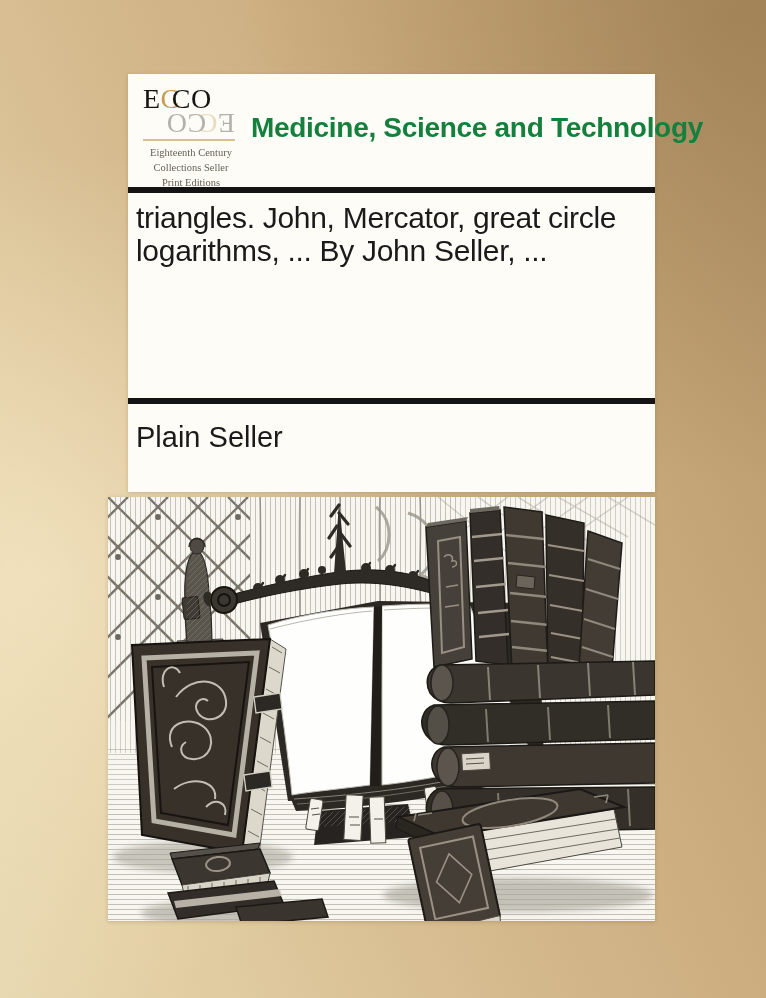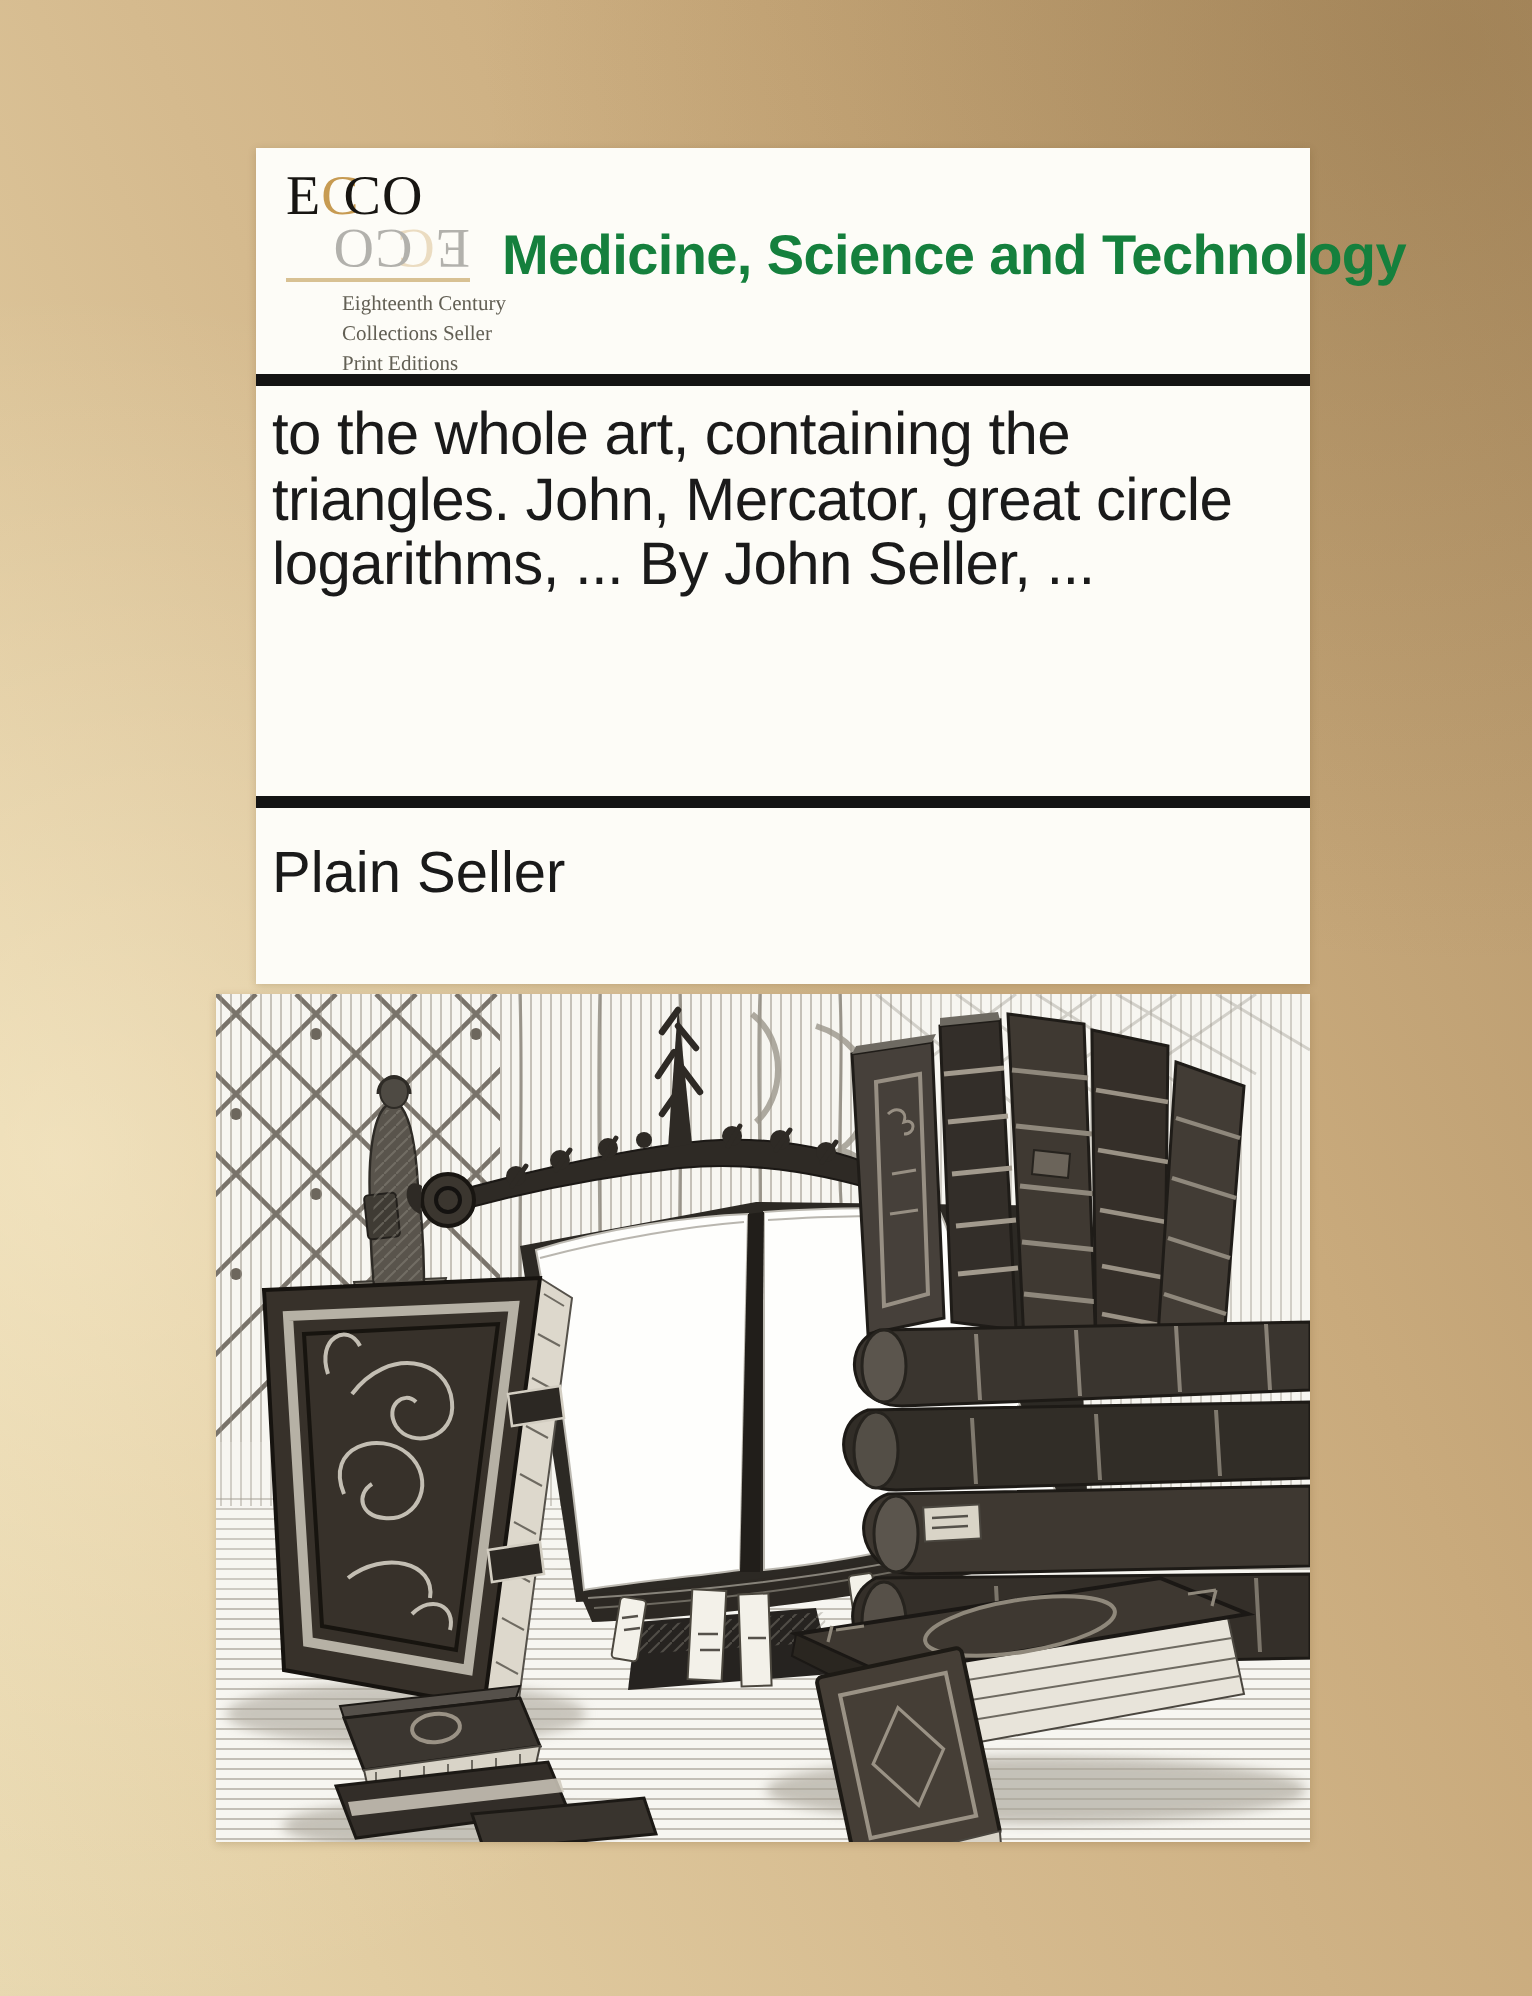--- a/index.html
+++ b/index.html
@@ -29,21 +29,21 @@
   .l-gold{color:#c79b52;}
   .lc2{margin-left:-8px;}
   .logo-word.reflect{
     transform:scale(-1,-1);
     opacity:0.32;margin-top:-4px;width:92px;
   }
   .logo-rule{width:92px;height:2px;background:#d8c193;margin:2px 0 4px;}
   .logo-sub{
     font-family:"Liberation Serif", serif;
     font-size:10.5px;line-height:1.45;color:#625f54;
-    width:96px;margin-left:28px;
+    width:96px;text-align:center;
   }
   .collection{
     font-size:28px;color:#15803d;
     padding:27px 0 0 8px;white-space:nowrap;letter-spacing:-0.3px;font-weight:bold;
   }
   .rule{position:absolute;left:0;width:100%;height:6px;background:#141414;}
   .rule1{top:113px;}
   .rule2{top:324px;}
   .title{
     position:absolute;left:8px;top:128px;
@@ -79,21 +79,20 @@
           <div>Collections Seller</div>
           <div>Print Editions</div>
         </div>
       </div>
       <div class="collection">Medicine, Science and Technology</div>
     </div>
 
     <div class="rule rule1"></div>
 
     <div class="title">
-      <div>to the whole art, containing the</div>
       <div>triangles. John, Mercator, great circle</div>
       <div>logarithms, ... By John Seller, ...</div>
     </div>
 
     <div class="rule rule2"></div>
 
     <div class="author">Plain Seller</div>
   </div>
 
   <div class="illustration">

